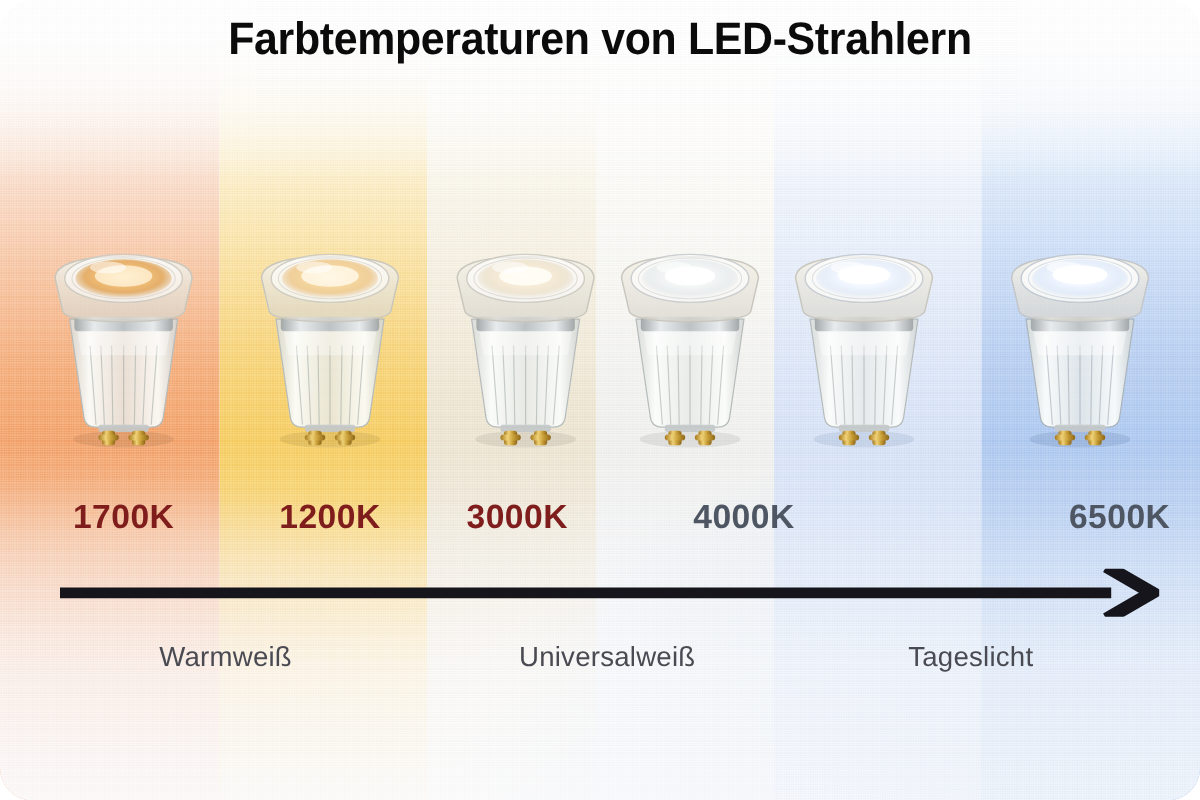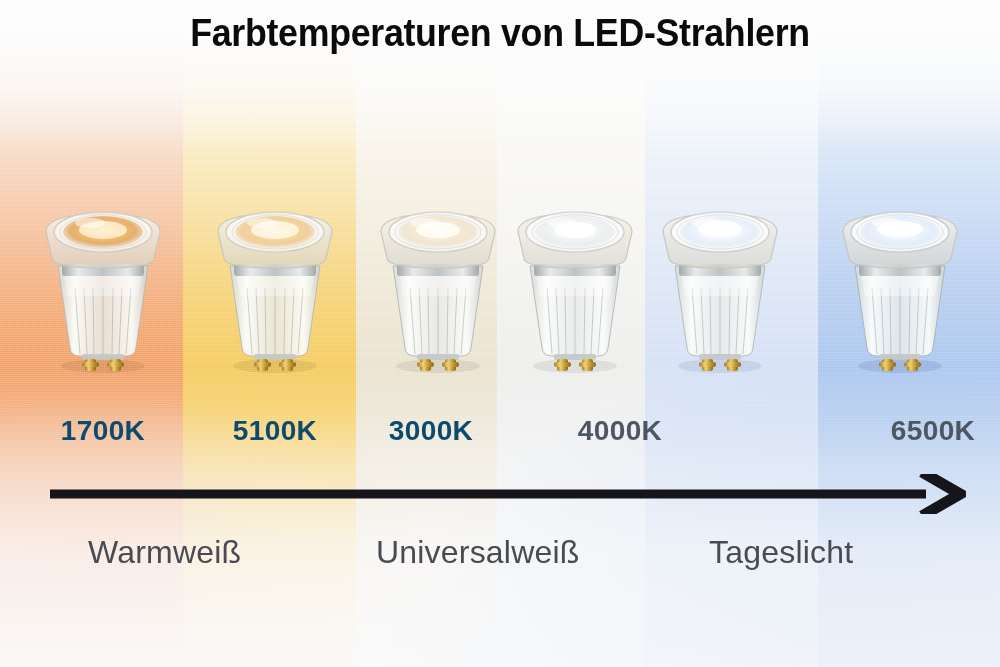--- a/index.html
+++ b/index.html
@@ -1,21 +1,21 @@
 <!DOCTYPE html>
 <html><head>
 <meta charset="utf-8">
 <style>
   html,body{margin:0;padding:0;}
   body{
     width:1000px;height:667px;overflow:hidden;
     font-family:"Liberation Sans","DejaVu Sans",sans-serif;
     background:#fff;
   }
-  #stage{position:relative;width:1000px;height:667px;overflow:hidden;background:#ffffff;}
+  #stage{position:relative;width:1000px;height:667px;overflow:hidden;background:#ffffff;border-radius:27px;}
 
   
   .bands{position:absolute;inset:0;display:flex;}
   .band{height:100%;position:relative;}
   .band .fill{position:absolute;inset:0;}
 
   
   .topwash{
     position:absolute;left:0;right:0;top:0;height:150px;
     background:linear-gradient(to bottom,#ffffff 0%,rgba(255,255,255,.97) 22%,rgba(255,255,255,.65) 58%,rgba(255,255,255,0) 100%);
@@ -55,32 +55,32 @@
   }
 
   
   .bulbs{position:absolute;left:0;top:0;width:1000px;height:667px;}
   .bulb{position:absolute;width:150px;height:185px;}
   .bulb svg{display:block;width:100%;height:100%;}
 
   
   .klabel{
     position:absolute;top:415px;width:150px;text-align:center;
-    font-size:28px;font-weight:bold;color:#0c4a6e;
+    font-size:28px;font-weight:bold;color:#7f1d1d;
     letter-spacing:.4px;
   }
   .klabel.cool{color:#4e5663;}
 
   
   .arrow{position:absolute;left:46px;top:474px;width:920px;height:40px;}
 
   
   .zone{
-    position:absolute;top:534px;
-    font-size:32px;color:#4a4a52;font-weight:normal;
+    position:absolute;top:534px;text-align:center;
+    font-size:23px;color:#4a4a52;font-weight:normal;
     letter-spacing:.2px;white-space:nowrap;
   }
 </style>
 </head>
 <body>
 
 <div id="stage">
 
   <div class="bands">
     <div class="band" style="width:183px;">
@@ -379,21 +379,21 @@
           <rect x="57" y="163" width="11" height="12" rx="2.5" fill="url(#pin1)"></rect>
           <rect x="54" y="166" width="17" height="5" rx="2.5" fill="url(#pin1)"></rect>
           <rect x="82" y="163" width="11" height="12" rx="2.5" fill="url(#pin1)"></rect>
           <rect x="79" y="166" width="17" height="5" rx="2.5" fill="url(#pin1)"></rect>
         </g>
       </svg>
     </div>
   </div>
 
   <div class="klabel" style="left:28px;">1700K</div>
-  <div class="klabel" style="left:200px;">5100K</div>
+  <div class="klabel" style="left:200px;">1200K</div>
   <div class="klabel" style="left:356px;">3000K</div>
   <div class="klabel cool" style="left:497px;padding-left:48px;">4000K</div>
   <div class="klabel cool" style="left:818px;margin-left:40px;">6500K</div>
 
   <div class="arrow">
     <svg viewBox="0 0 920 40" width="920" height="40">
       <line x1="4" y1="20" x2="880" y2="20" stroke="#15151b" stroke-width="9" stroke-linecap="butt"></line>
       <polyline points="876,-2 914,20 876,42" fill="none" stroke="#15151b" stroke-width="11" stroke-linejoin="miter" stroke-linecap="butt"></polyline>
     </svg>
   </div>

